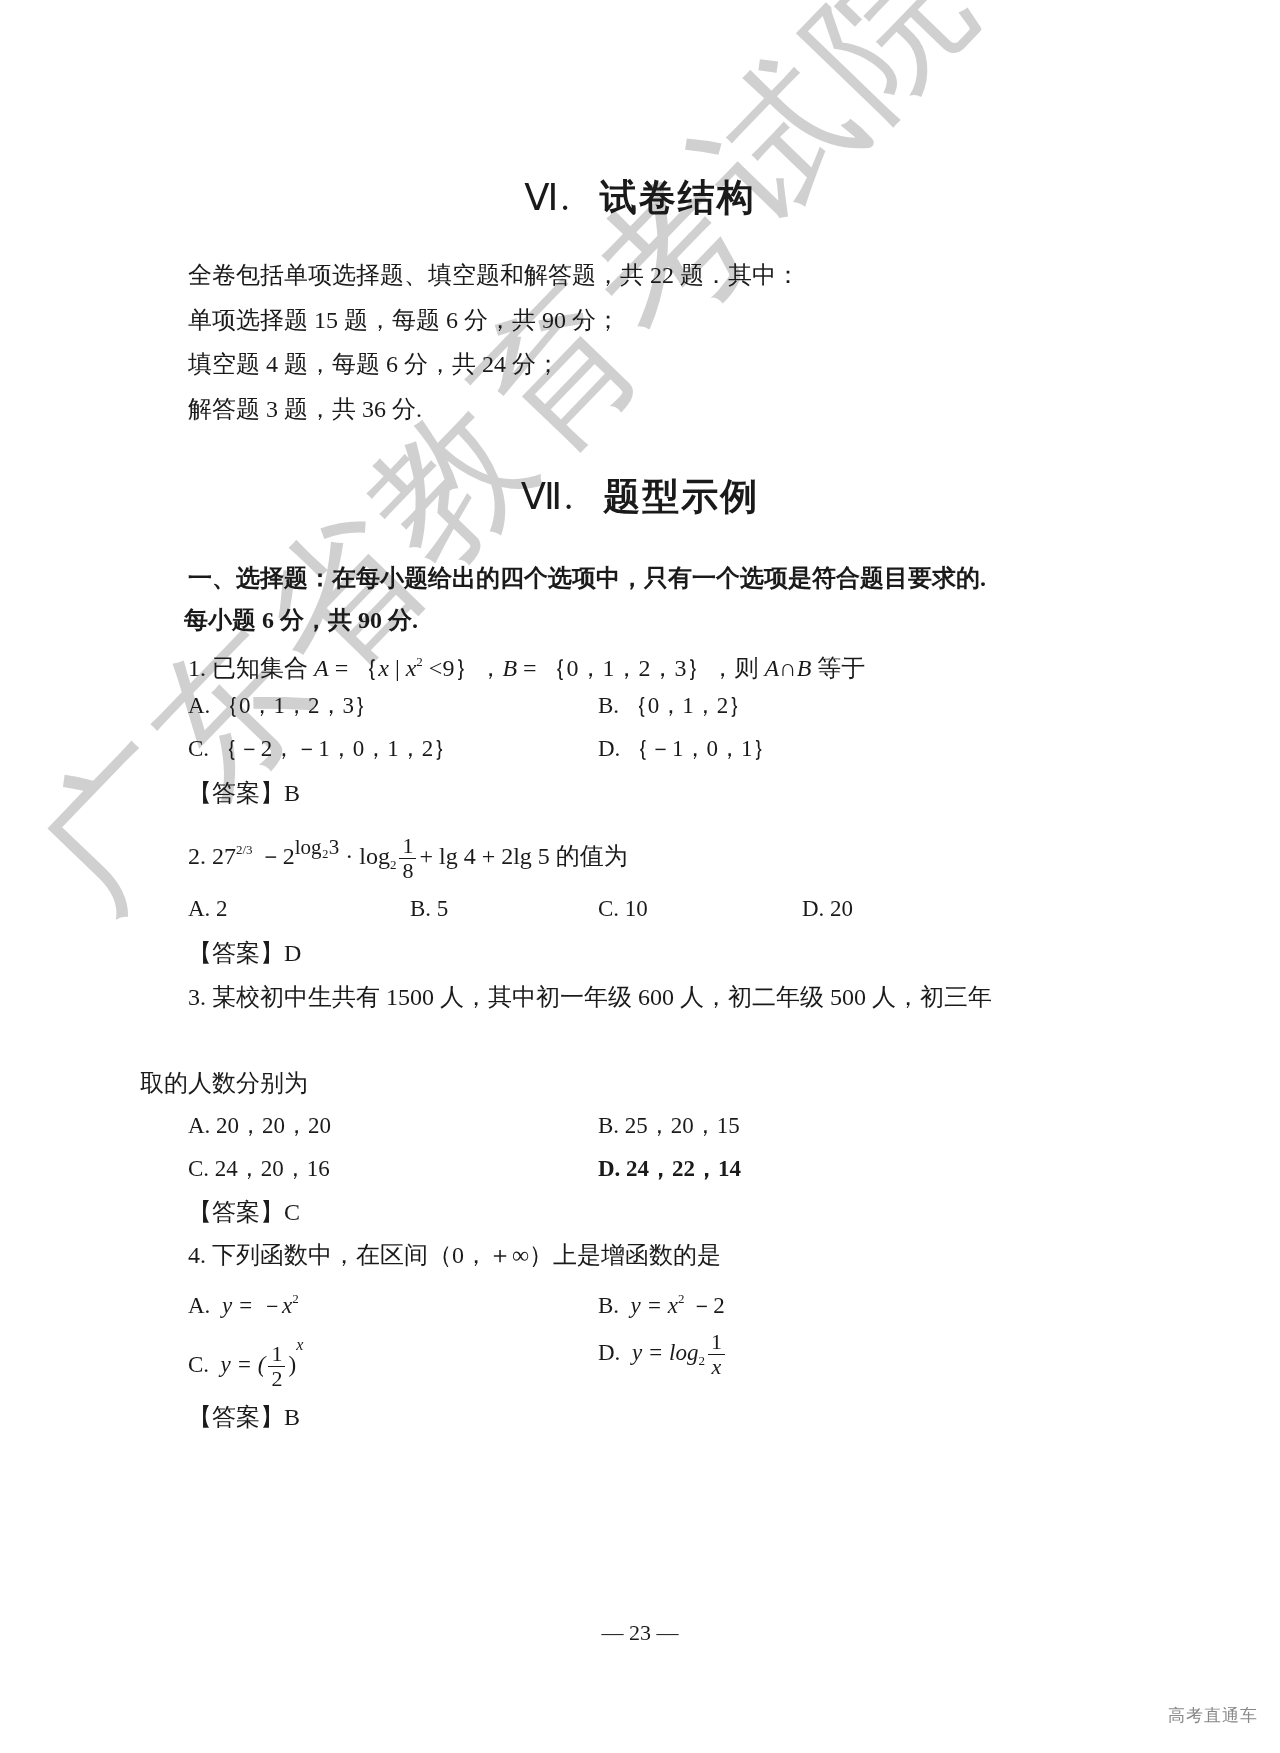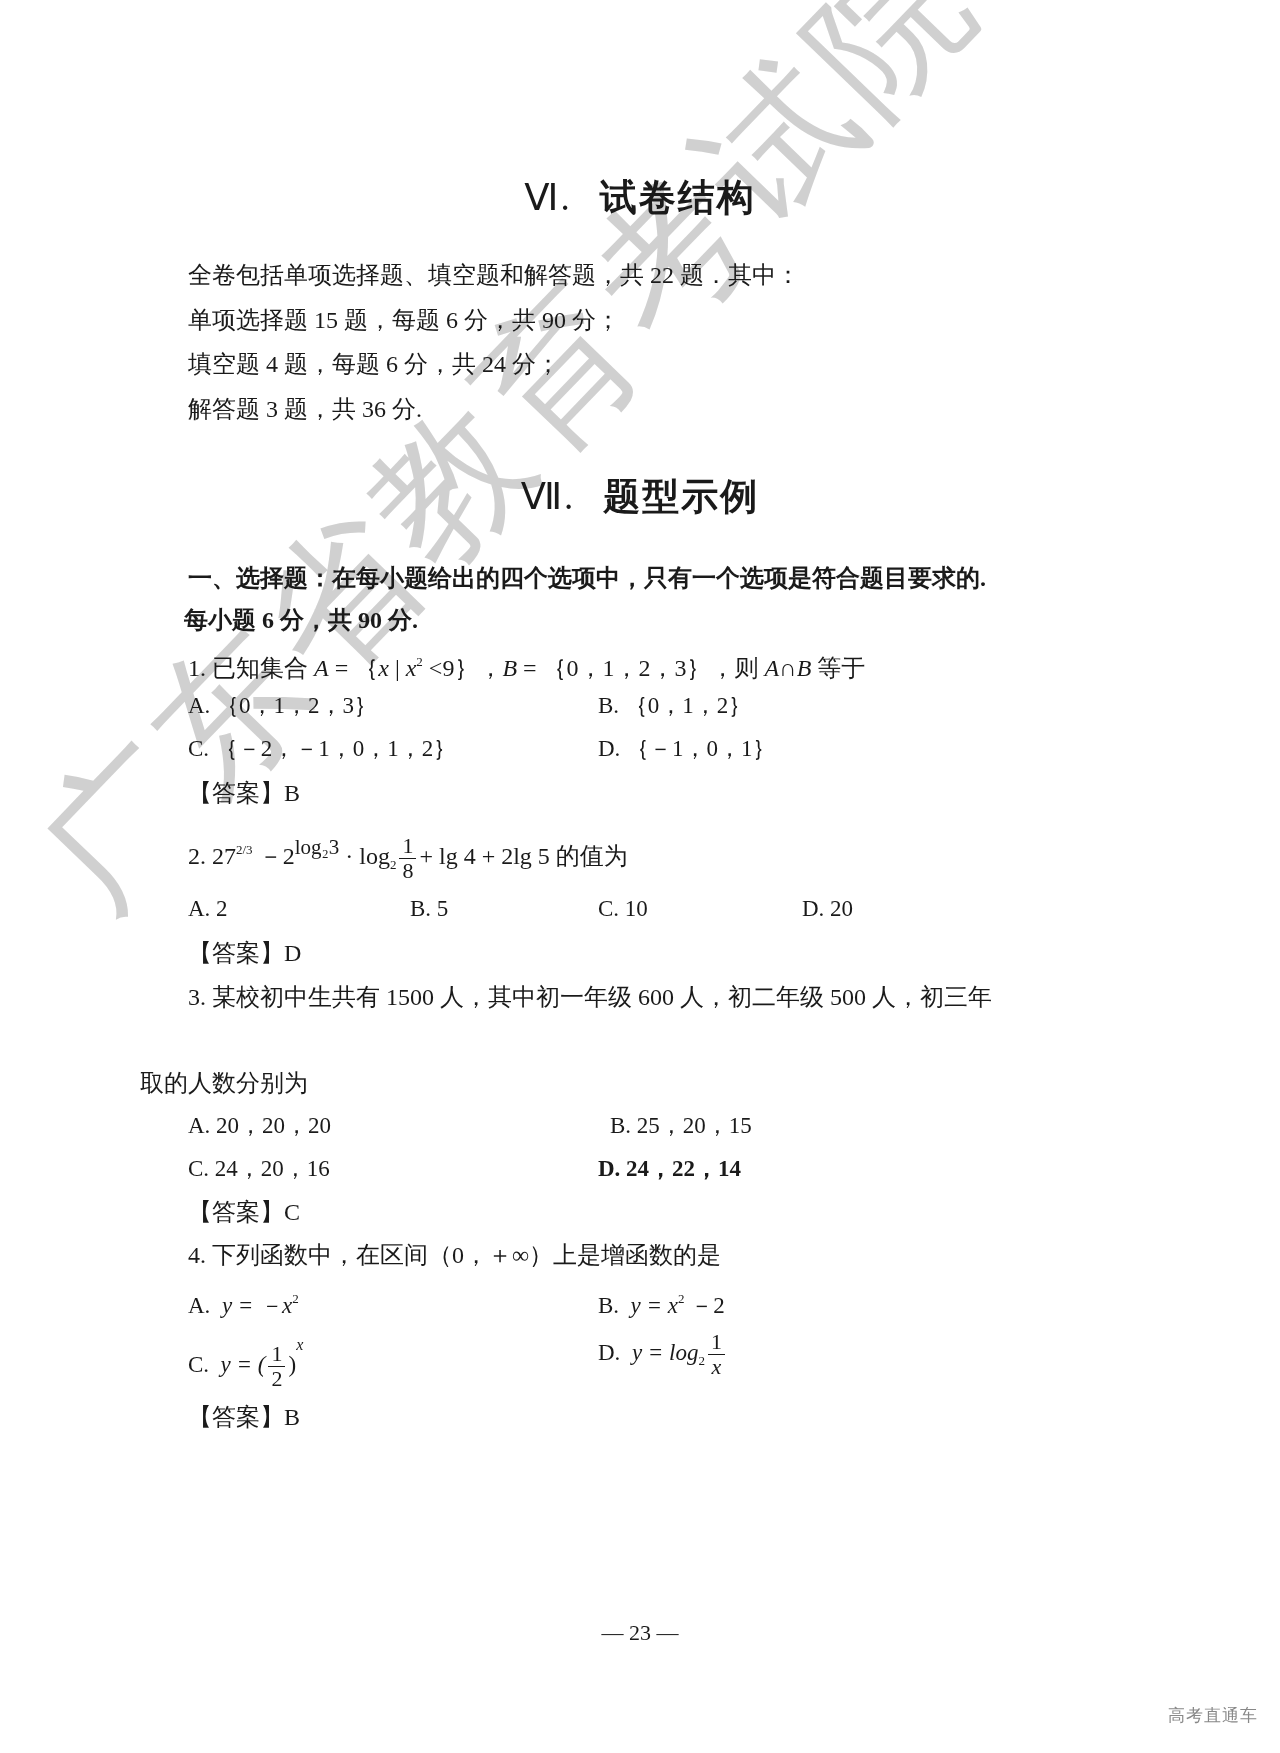--- a/index.html
+++ b/index.html
@@ -66,21 +66,21 @@
     </div>
     <div class="opt" style="left:188px; top:894px;">A.  2</div>
     <div class="opt" style="left:410px; top:894px;">B.  5</div>
     <div class="opt" style="left:598px; top:894px;">C.  10</div>
     <div class="opt" style="left:802px; top:894px;">D.  20</div>
     <div class="line" style="left:188px; top:938px;">【答案】D</div>
 
     <div class="line" style="left:188px; top:982px;">3.  某校初中生共有 1500 人，其中初一年级 600 人，初二年级 500 人，初三年</div>
     <div class="line" style="left:140px; top:1068px;">取的人数分别为</div>
     <div class="opt" style="left:188px; top:1111px;">A.  20，20，20</div>
-    <div class="opt" style="left:598px; top:1111px;margin-left:12px;">B.  25，20，15</div>
+    <div class="opt" style="left:598px; top:1111px;">B.  25，20，15</div>
     <div class="opt" style="left:188px; top:1154px;">C.  24，20，16</div>
     <div class="opt" style="left:598px; top:1154px;font-weight:bold;">D.  24，22，14</div>
     <div class="line" style="left:188px; top:1197px;">【答案】C</div>
 
     <div class="line" style="left:188px; top:1240px;">4.  下列函数中，在区间（0，＋∞）上是增函数的是</div>
     <div class="opt" style="left:188px; top:1284px;">
       <span>A.</span>&nbsp;&nbsp;<i class="v">y = －x</i><sup>2</sup>
     </div>
     <div class="opt" style="left:598px; top:1284px;">
       <span>B.</span>&nbsp;&nbsp;<i class="v">y = x</i><sup>2</sup><span> －2</span>

